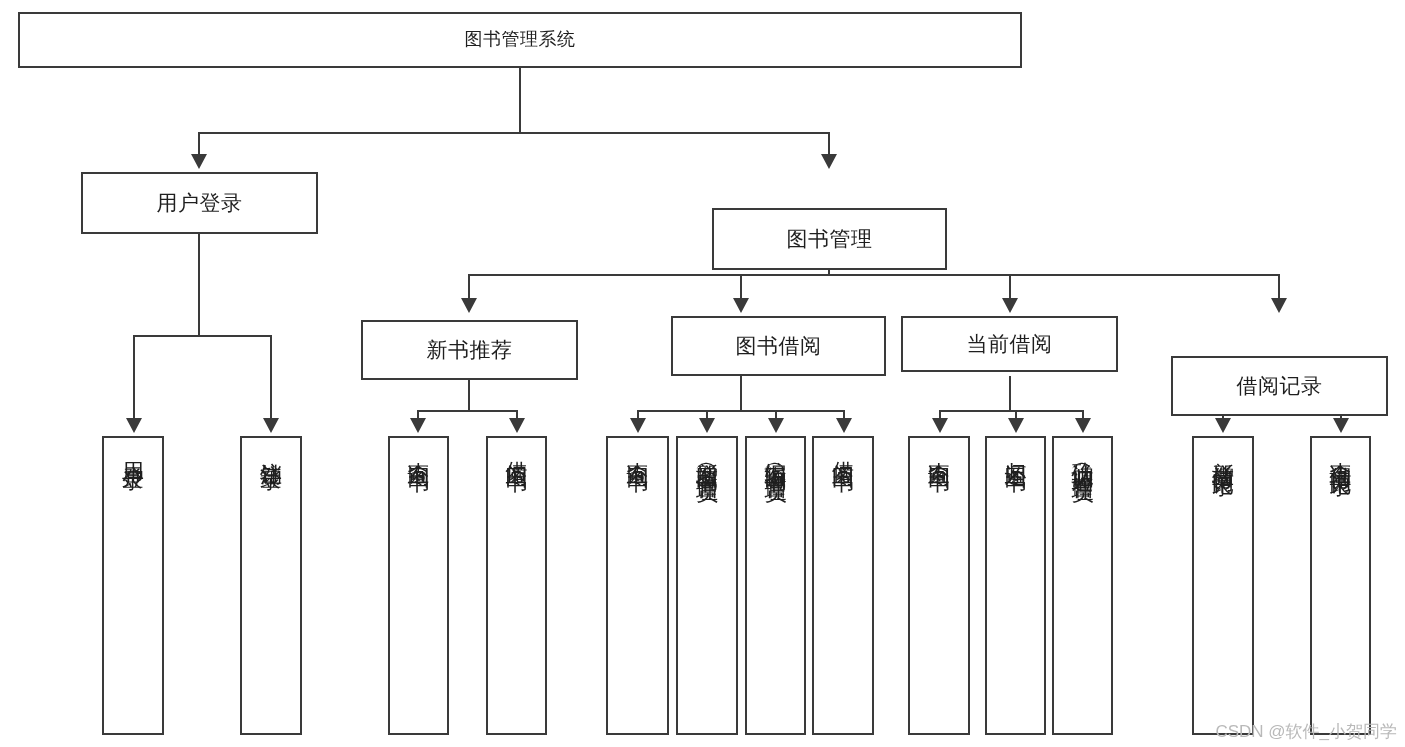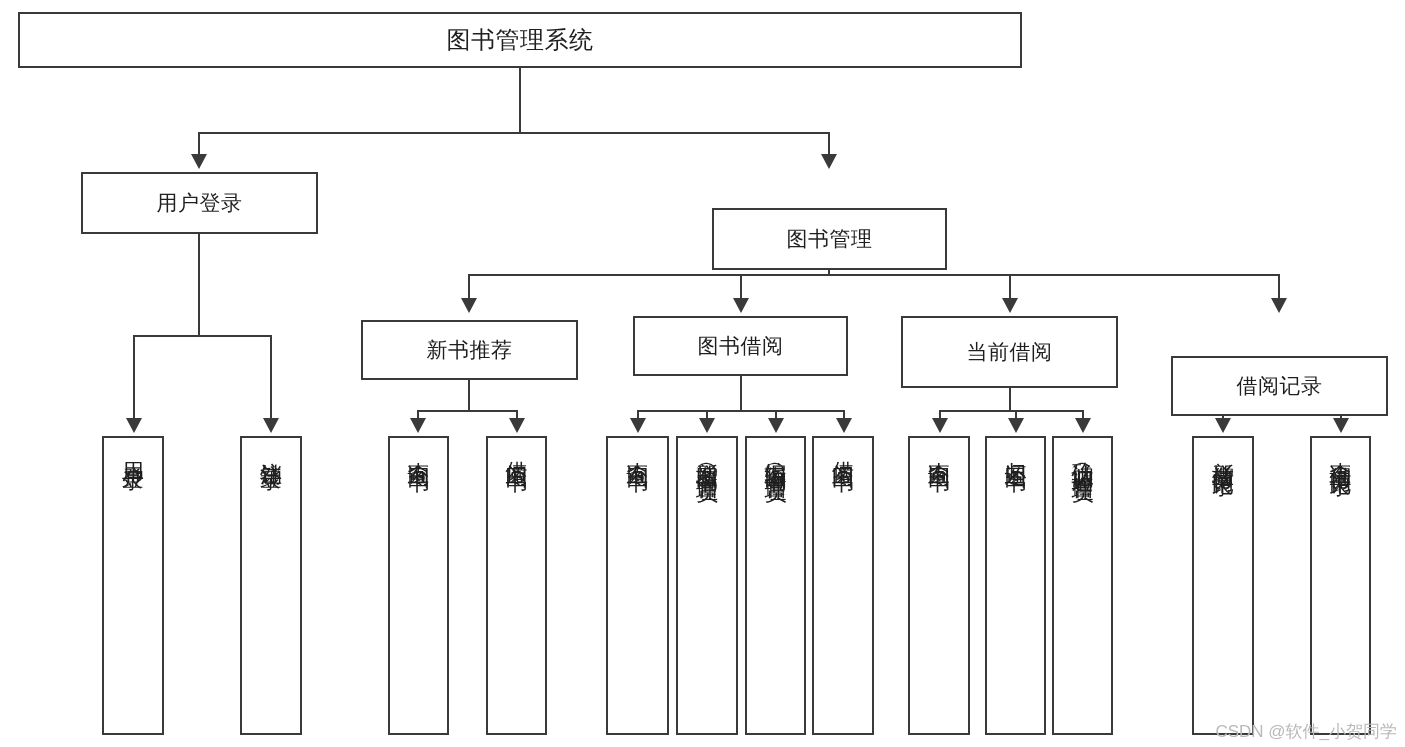--- a/index.html
+++ b/index.html
@@ -47,21 +47,21 @@
     padding-top: 6px;
   }
   .node.vertical .node-label {
     writing-mode: vertical-rl;
     text-orientation: upright;
     font-size: 22px;
     letter-spacing: 3px;
     line-height: 1;
     white-space: nowrap;
   }
-  .node.root .node-label { font-size: 24px; }
+  .node.root .node-label { font-size: 18px; }
 
   
   .edge-v, .edge-h {
     position: absolute;
     background: #3a3a3a;
     z-index: 1;
   }
   .edge-v { width: 2px; }
   .edge-h { height: 2px; }
   .arrow {
@@ -92,24 +92,24 @@
     </div>
     <div class="node horizontal" style="left: 81px; top: 172px; width: 237px; height: 62px;">
       <span class="node-label">用户登录</span>
     </div>
     <div class="node horizontal" style="left: 712px; top: 172px; width: 235px; height: 62px; margin-top: 36px;">
       <span class="node-label">图书管理</span>
     </div>
     <div class="node horizontal" style="left: 361px; top: 320px; width: 217px; height: 60px;">
       <span class="node-label">新书推荐</span>
     </div>
-    <div class="node horizontal" style="left: 633px; top: 316px; width: 215px; height: 60px;">
+    <div class="node horizontal" style="left: 671px; top: 316px; width: 215px; height: 60px;">
       <span class="node-label">图书借阅</span>
     </div>
-    <div class="node horizontal" style="left: 901px; top: 316px; width: 217px; height: 72px;">
+    <div class="node horizontal" style="left: 901px; top: 316px; width: 217px; height: 56px;">
       <span class="node-label">当前借阅</span>
     </div>
     <div class="node horizontal" style="left: 1171px; top: 316px; width: 217px; height: 60px; margin-top: 40px;">
       <span class="node-label">借阅记录</span>
     </div>
     <div class="node vertical" style="left: 102px; top: 436px; width: 62px; height: 299px;">
       <span class="node-label">用户登录</span>
     </div>
     <div class="node vertical" style="left: 240px; top: 436px; width: 62px; height: 299px;">
       <span class="node-label">注销登录</span>

